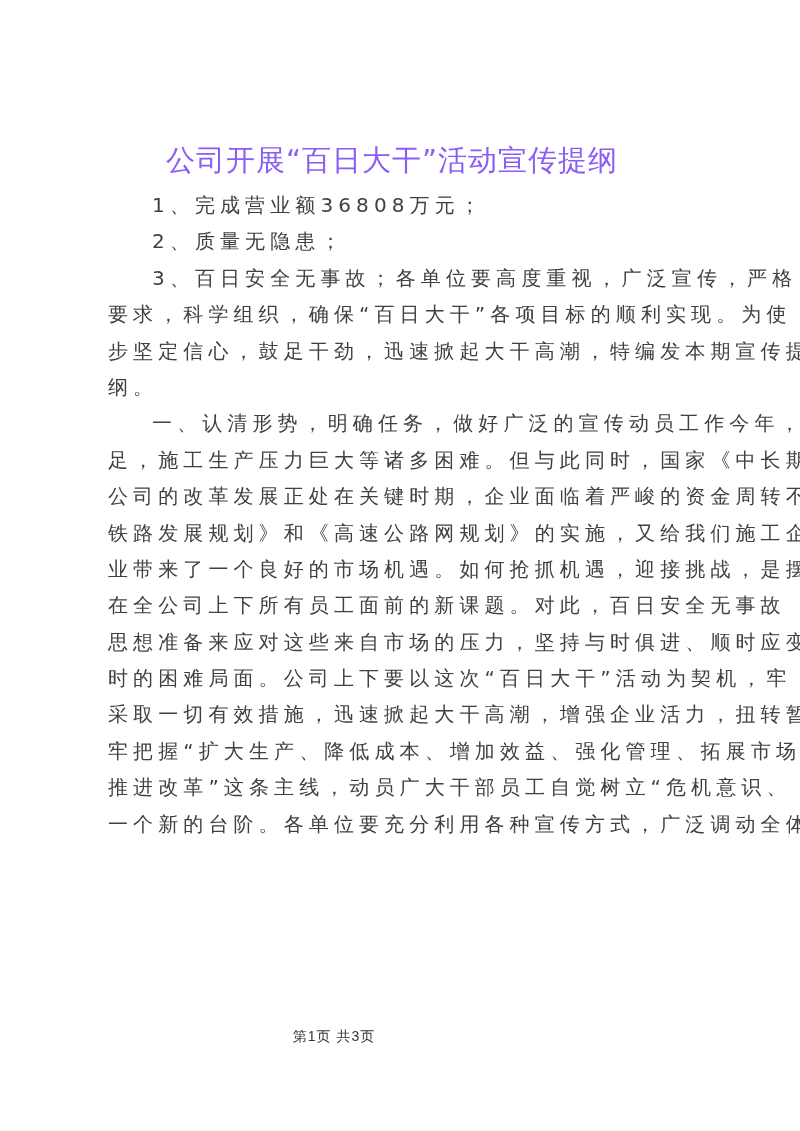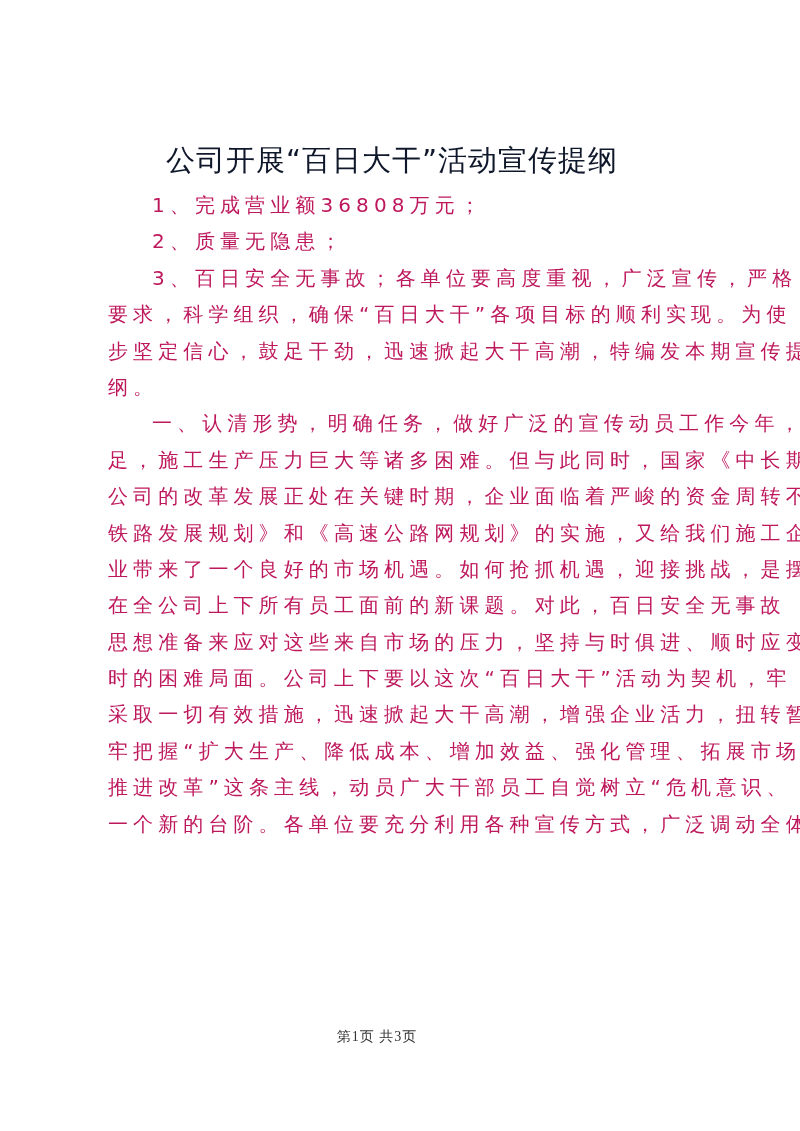--- a/index.html
+++ b/index.html
@@ -23,53 +23,52 @@
     }
     .title {
       position: absolute;
       top: 140px;
       left: 0;
       width: 784px;
       text-align: center;
       font-family: "DejaVu Sans", "Liberation Sans", sans-serif;
       font-size: 29px;
       line-height: 40px;
-      color: #0f172a;
+      color: #8b5cf6;
       letter-spacing: 1px;
     }
     .body-text {
       position: absolute;
       top: 187px;
       left: 108px;
       width: 596px;
       font-family: "DejaVu Sans", "Liberation Sans", sans-serif;
       font-size: 20px;
       line-height: 36.4px;
       letter-spacing: 5.1px;
-      color: #be185d;
+      color: #404040;
     }
     .line {
       display: block;
       white-space: nowrap;
       height: 36.4px;
     }
     .indent {
       padding-left: 44px;
     }
     .footer {
       position: absolute;
       top: 1028px;
       left: 0;
       width: 668px;
       text-align: center;
-      font-family: Liberation Serif, serif;
+      font-family: Liberation Sans, sans-serif;
       font-size: 14px;
       color: #333333;
       letter-spacing: 1px;
-      padding-left: 43px;
     }
   </style>
 </head>
 <body>
 
 <div class="page">
   <div class="title">公司开展“百日大干”活动宣传提纲</div>
 
   <div class="body-text">
 

